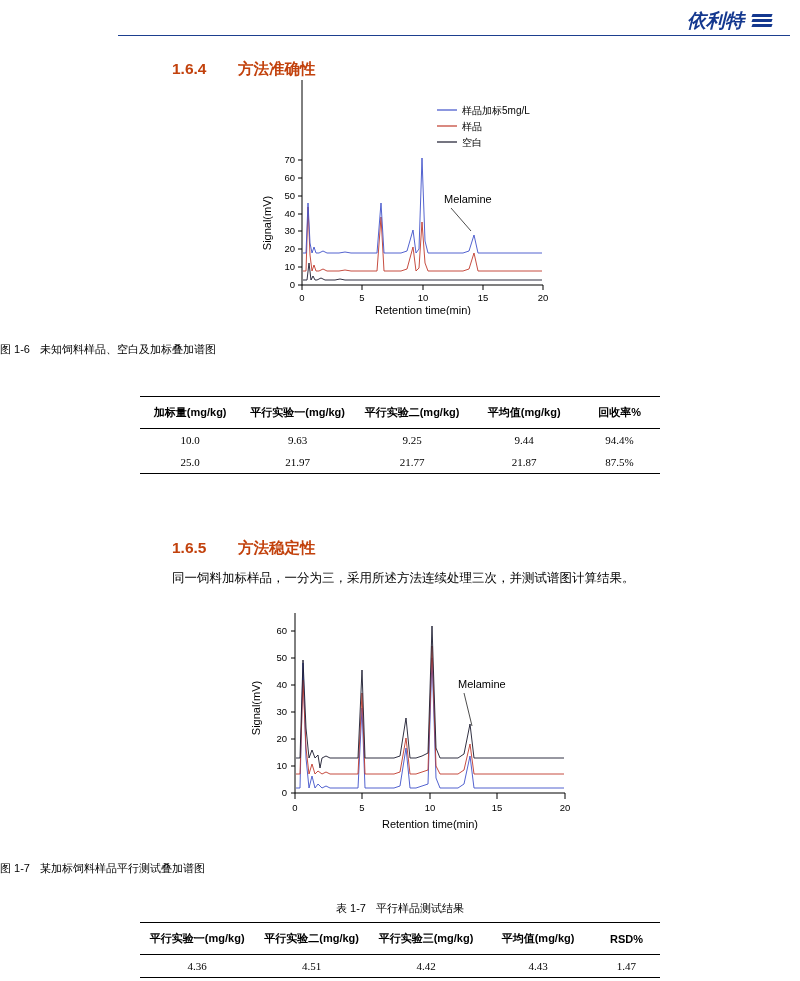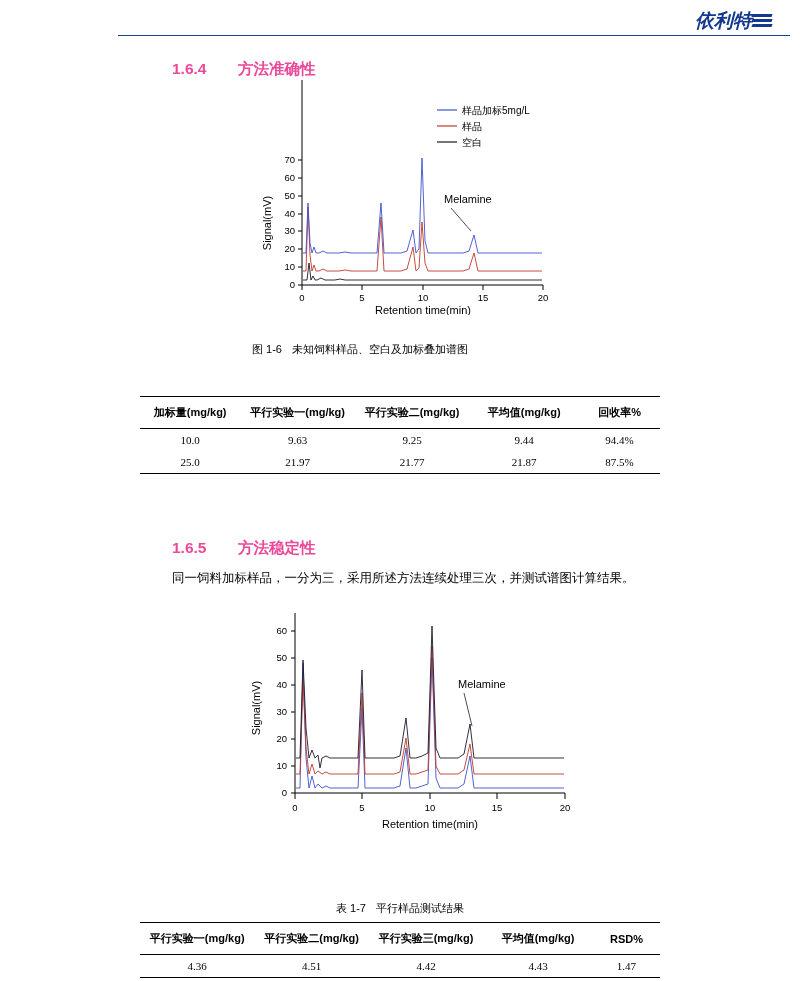--- a/index.html
+++ b/index.html
@@ -26,21 +26,21 @@
     position: absolute;
     left: 118px; top: 35px;
     width: 672px; height: 1px;
     background: #1d3f8f;
   }
   .logo {
     position: absolute;
     right: 28px; top: 8px;
     display: flex;
     align-items: center;
-    gap: 0;
+    gap: 8px;
   }
   .logo-text {
     font-family: "Liberation Serif", serif;
     font-size: 19px;
     font-weight: bold;
     font-style: italic;
     color: #14388f;
     letter-spacing: 0px;
   }
   .logo-bars {
@@ -60,37 +60,37 @@
   .logo-bars i:nth-child(1) { top: 2px;  width: 20px; }
   .logo-bars i:nth-child(2) { top: 7px;  width: 20px; }
   .logo-bars i:nth-child(3) { top: 12px; width: 20px; }
 
   
   .heading {
     position: absolute;
     font-family: "Liberation Sans", sans-serif;
     font-weight: bold;
     font-size: 15.5px;
-    color: #ec4899;
+    color: #c2410c;
     white-space: nowrap;
   }
   .heading .num { display: inline-block; width: 66px; }
 
   .body-text {
     position: absolute;
     font-family: "Liberation Sans", sans-serif;
     font-size: 12.5px;
     color: #000;
     white-space: nowrap;
   }
 
   .figcaption {
     position: absolute;
     width: 720px;
-    text-align: center;
+    text-align: left;
     font-family: "Liberation Sans", sans-serif;
     font-size: 11px;
     color: #000;
   }
   .figcaption .gap { display: inline-block; width: 10px; }
 
   .tablecaption {
     position: absolute;
     width: 800px;
     text-align: center;
@@ -308,20 +308,23 @@
 
       <polyline fill="none" stroke="#c0392b" stroke-width="0.9" points="56,166 60,166 63,72 66,140 69,166 72,156 75,166 78,163 82,166 86,164 90,166 96,166 102,166 108,166 114,166 118,166 122,85 125,166 130,166 136,166 142,166 148,166 154,166 160,164 166,130 170,166 176,166 182,164 188,162 192,38 196,158 200,166 206,166 212,166 218,166 224,162 230,136 234,166 240,166 250,166 260,166 270,166 280,166 290,166 300,166 310,166 320,166 324,166"></polyline>
 
       <polyline fill="none" stroke="#1a1a2e" stroke-width="0.9" points="56,150 60,150 63,52 66,120 69,150 72,142 75,150 78,147 80,160 82,150 86,148 90,150 96,150 102,150 108,150 114,150 118,150 122,62 125,150 130,150 136,150 142,150 148,150 154,150 160,148 166,110 170,150 176,150 182,148 188,145 192,18 196,140 200,150 206,150 212,150 218,150 224,146 230,116 234,150 240,150 250,150 260,150 270,150 280,150 290,150 300,150 310,150 320,150 324,150"></polyline>
 
       <text class="annot-label" x="218" y="80">Melamine</text>
       <line x1="224" y1="85" x2="232" y2="118" stroke="#000" stroke-width="0.7"></line>
     </svg>
   </div>
 
+  <div class="figcaption" style="top:861px;">
+    <span>图 1-7</span><span class="gap"></span><span>某加标饲料样品平行测试叠加谱图</span>
+  </div>
 
   <div class="tablecaption" style="top:901px;">
     <span>表 1-7</span><span class="gap"></span><span>平行样品测试结果</span>
   </div>
 
   <table class="data" style="left:140px; top:922px; width:520px;">
     <thead>
       <tr>
         <th style="width:115px;">平行实验一(mg/kg)</th>
         <th style="width:115px;">平行实验二(mg/kg)</th>

